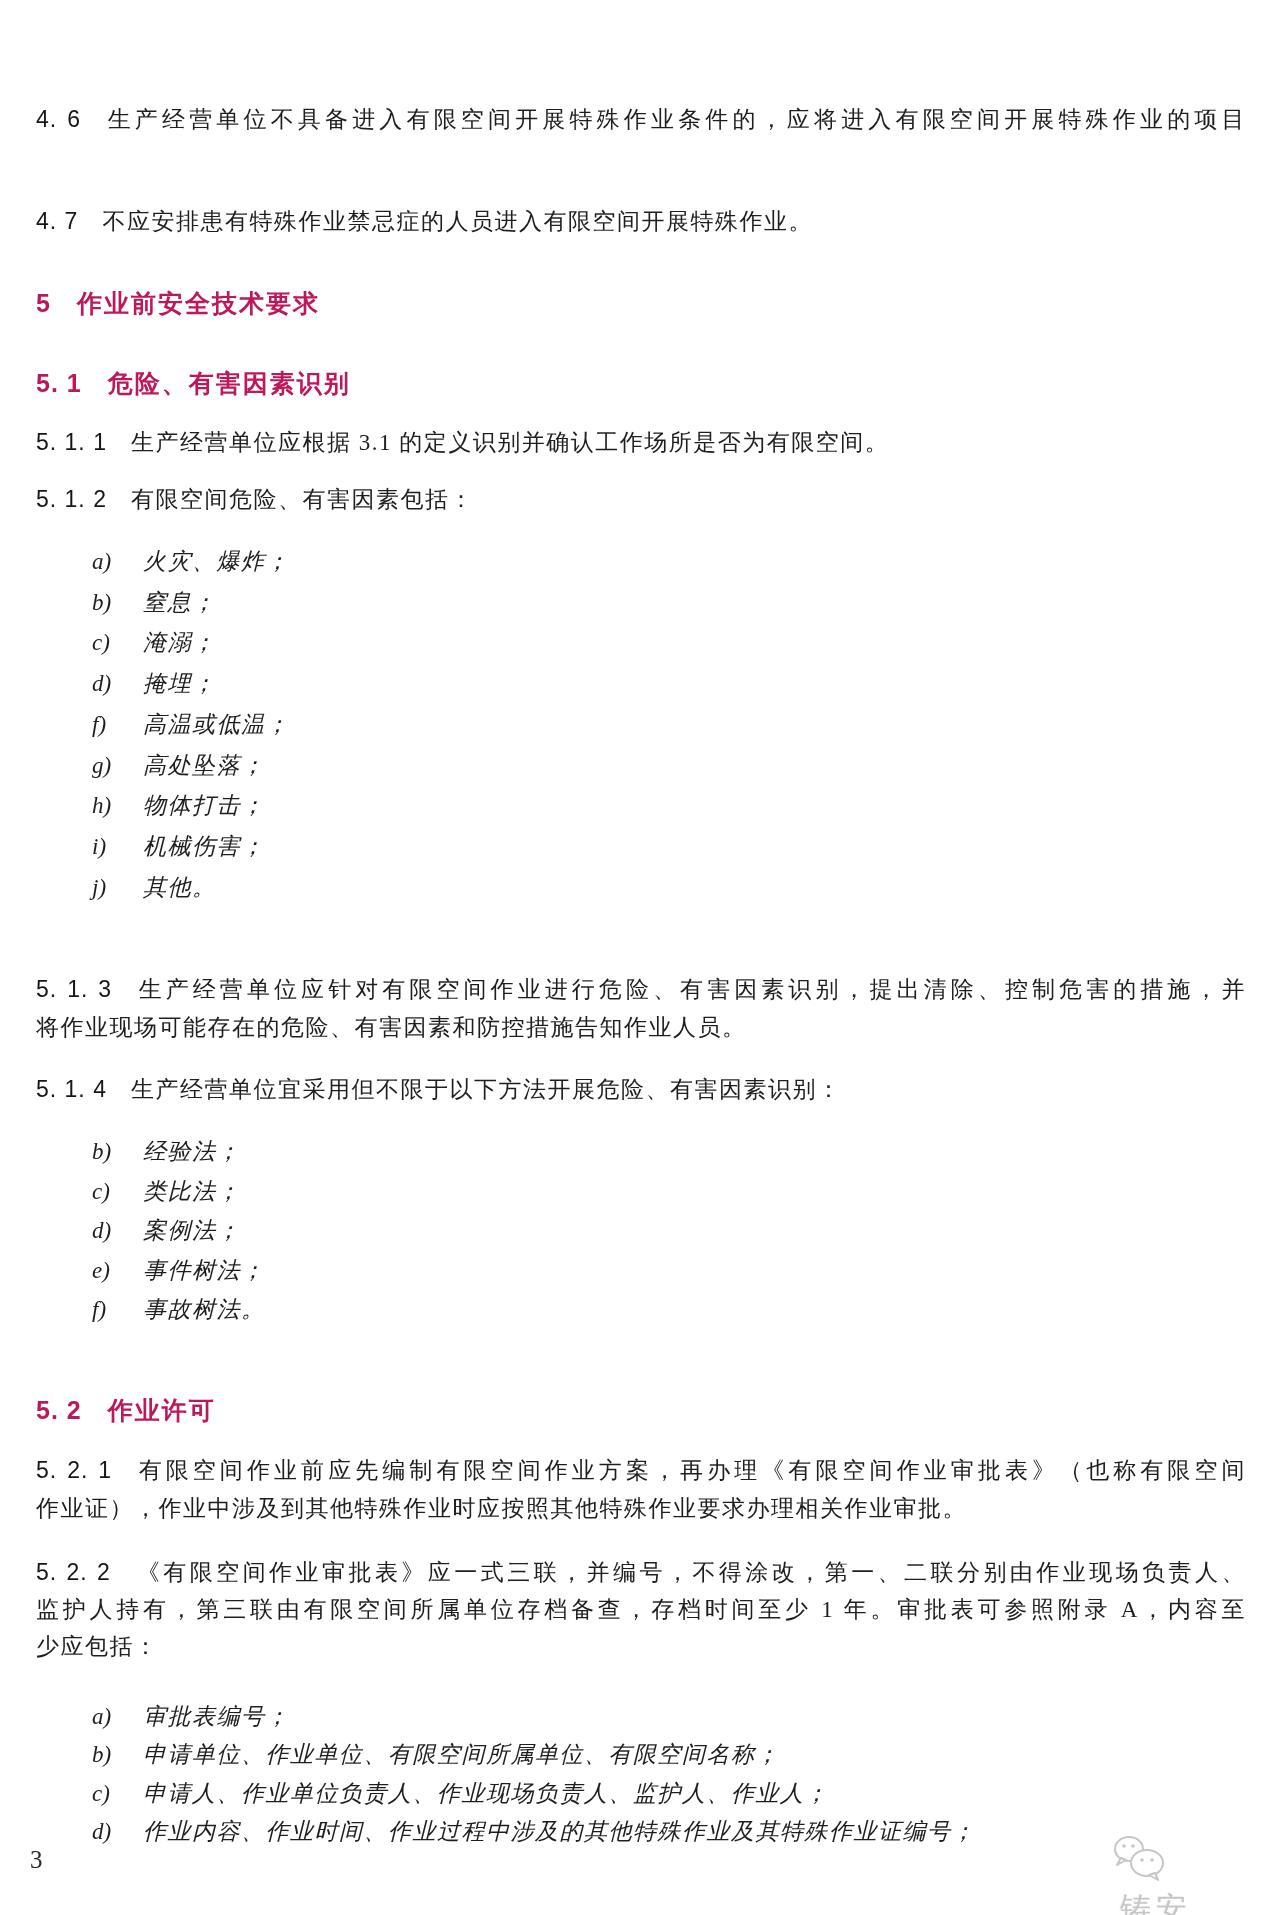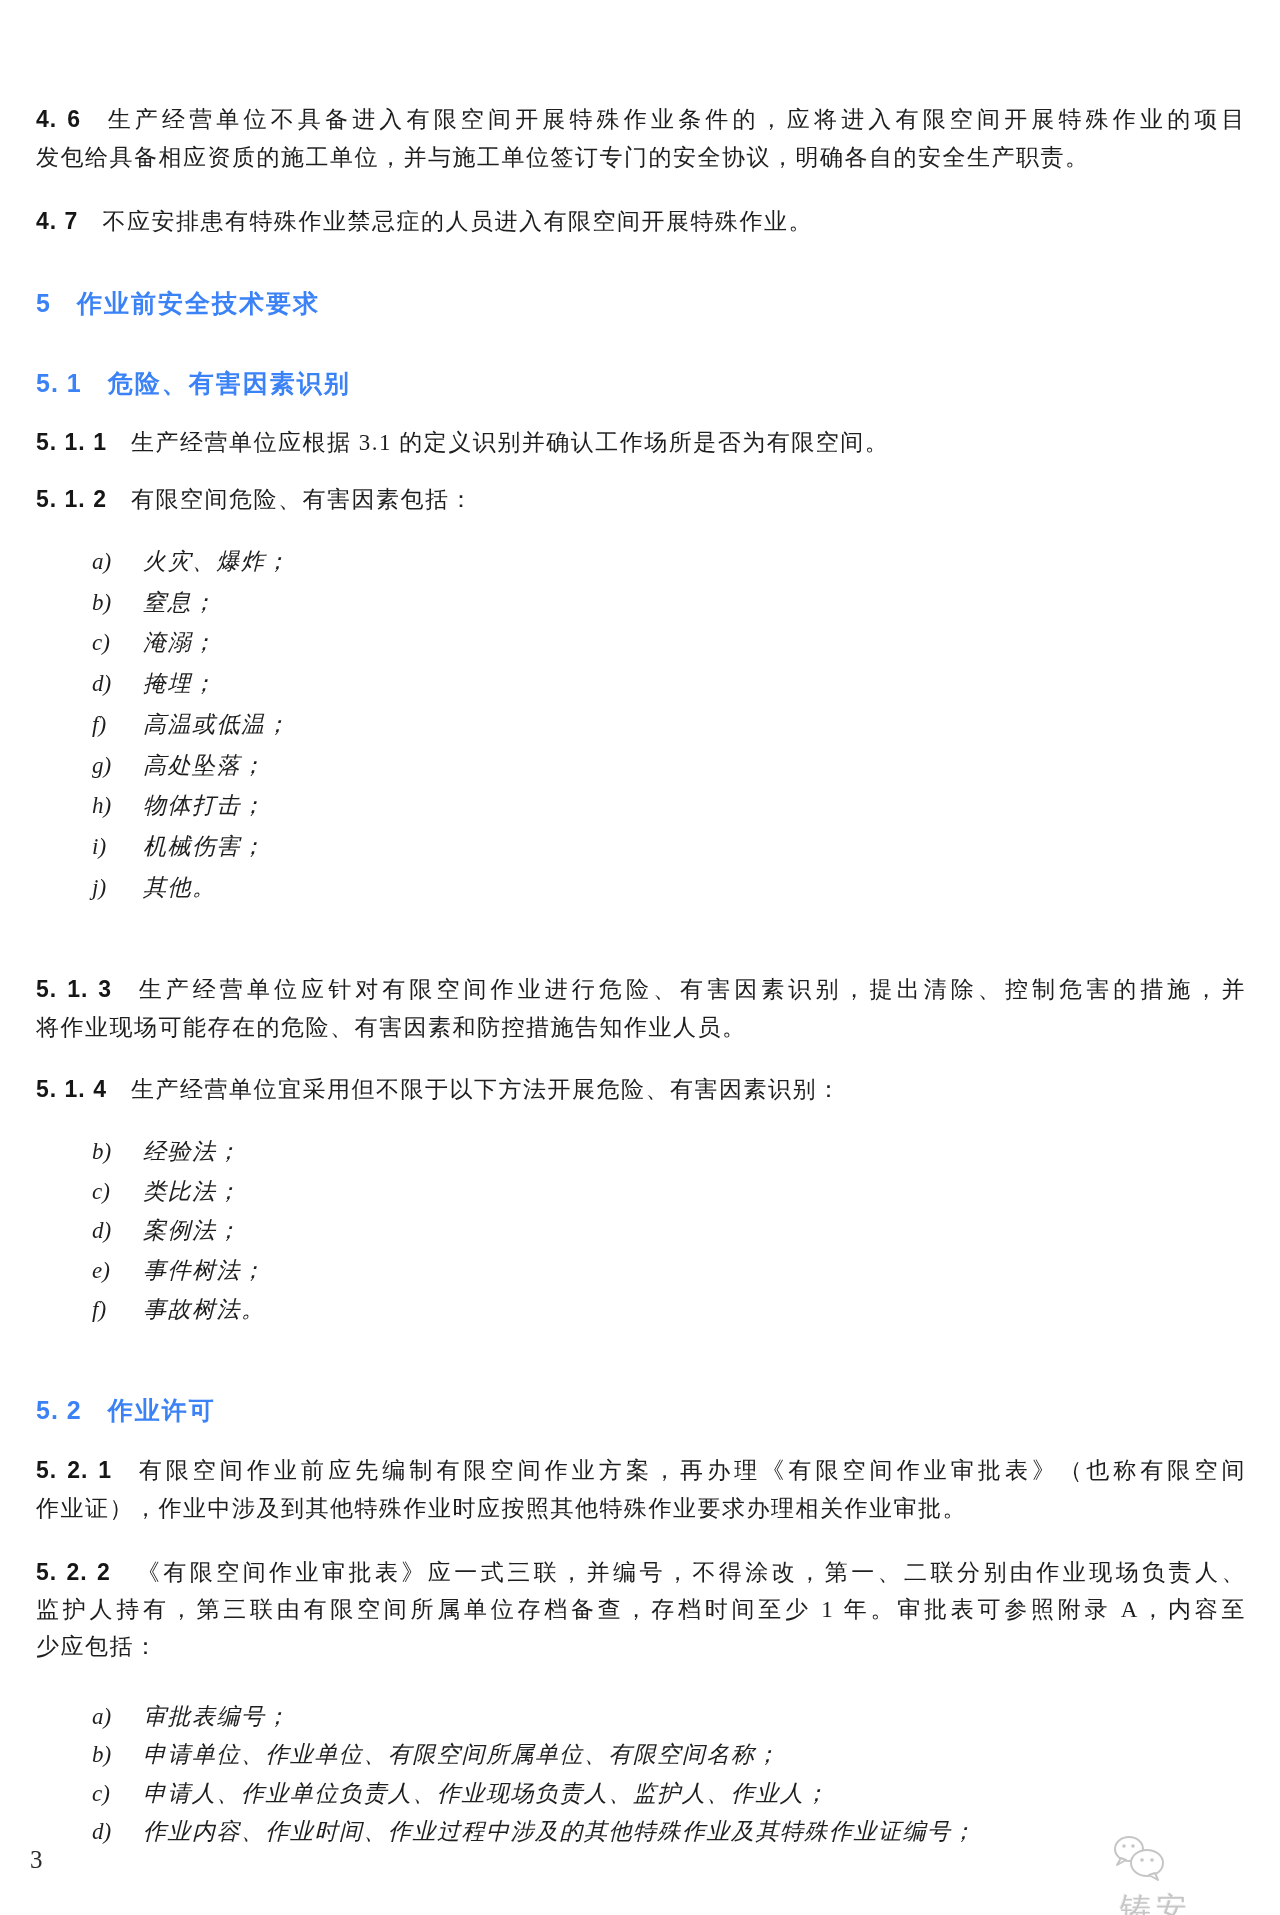--- a/index.html
+++ b/index.html
@@ -17,35 +17,35 @@
     left: 36px;
     right: 34px;
     font-size: 23px;
     line-height: 38px;
     letter-spacing: 1.5px;
   }
   .line { display: block; }
   .just { text-align: justify; text-align-last: justify; }
   .cnum {
     font-family: "Liberation Sans", "DejaVu Sans", sans-serif;
-    font-weight: 700;
+    font-weight: 400;
     letter-spacing: 1px;
     margin-right: 24px;
     color: #161616;
   }
   .heading {
     position: absolute;
     left: 36px;
     right: 34px;
     font-family: "Liberation Sans", "DejaVu Sans", sans-serif;
     font-weight: 700;
     font-size: 25px;
     line-height: 40px;
     letter-spacing: 2px;
-    color: #3b82f6;
+    color: #be185d;
   }
   .heading .hnum { margin-right: 26px; letter-spacing: 1px; }
   .list {
     position: absolute;
     left: 36px;
     right: 34px;
     font-size: 23px;
     letter-spacing: 1.5px;
   }
   .li { padding-left: 56px; font-style: italic; }
@@ -86,21 +86,20 @@
     text-shadow: 1px 1px 0 #ffffff, -1px -1px 0 #efefef;
   }
 </style>
 </head>
 <body>
 
 <div id="page">
 
   <div class="para" style="top:100px">
     <div class="line just"><span class="cnum">4. 6</span><span>生产经营单位不具备进入有限空间开展特殊作业条件的，应将进入有限空间开展特殊作业的项目</span></div>
-    <div class="line">发包给具备相应资质的施工单位，并与施工单位签订专门的安全协议，明确各自的安全生产职责。</div>
   </div>
 
   <div class="para" style="top:202px">
     <div class="line"><span class="cnum">4. 7</span><span>不应安排患有特殊作业禁忌症的人员进入有限空间开展特殊作业。</span></div>
   </div>
 
   <div class="heading" style="top:283px">
     <span class="hnum">5</span><span>作业前安全技术要求</span>
   </div>
 

